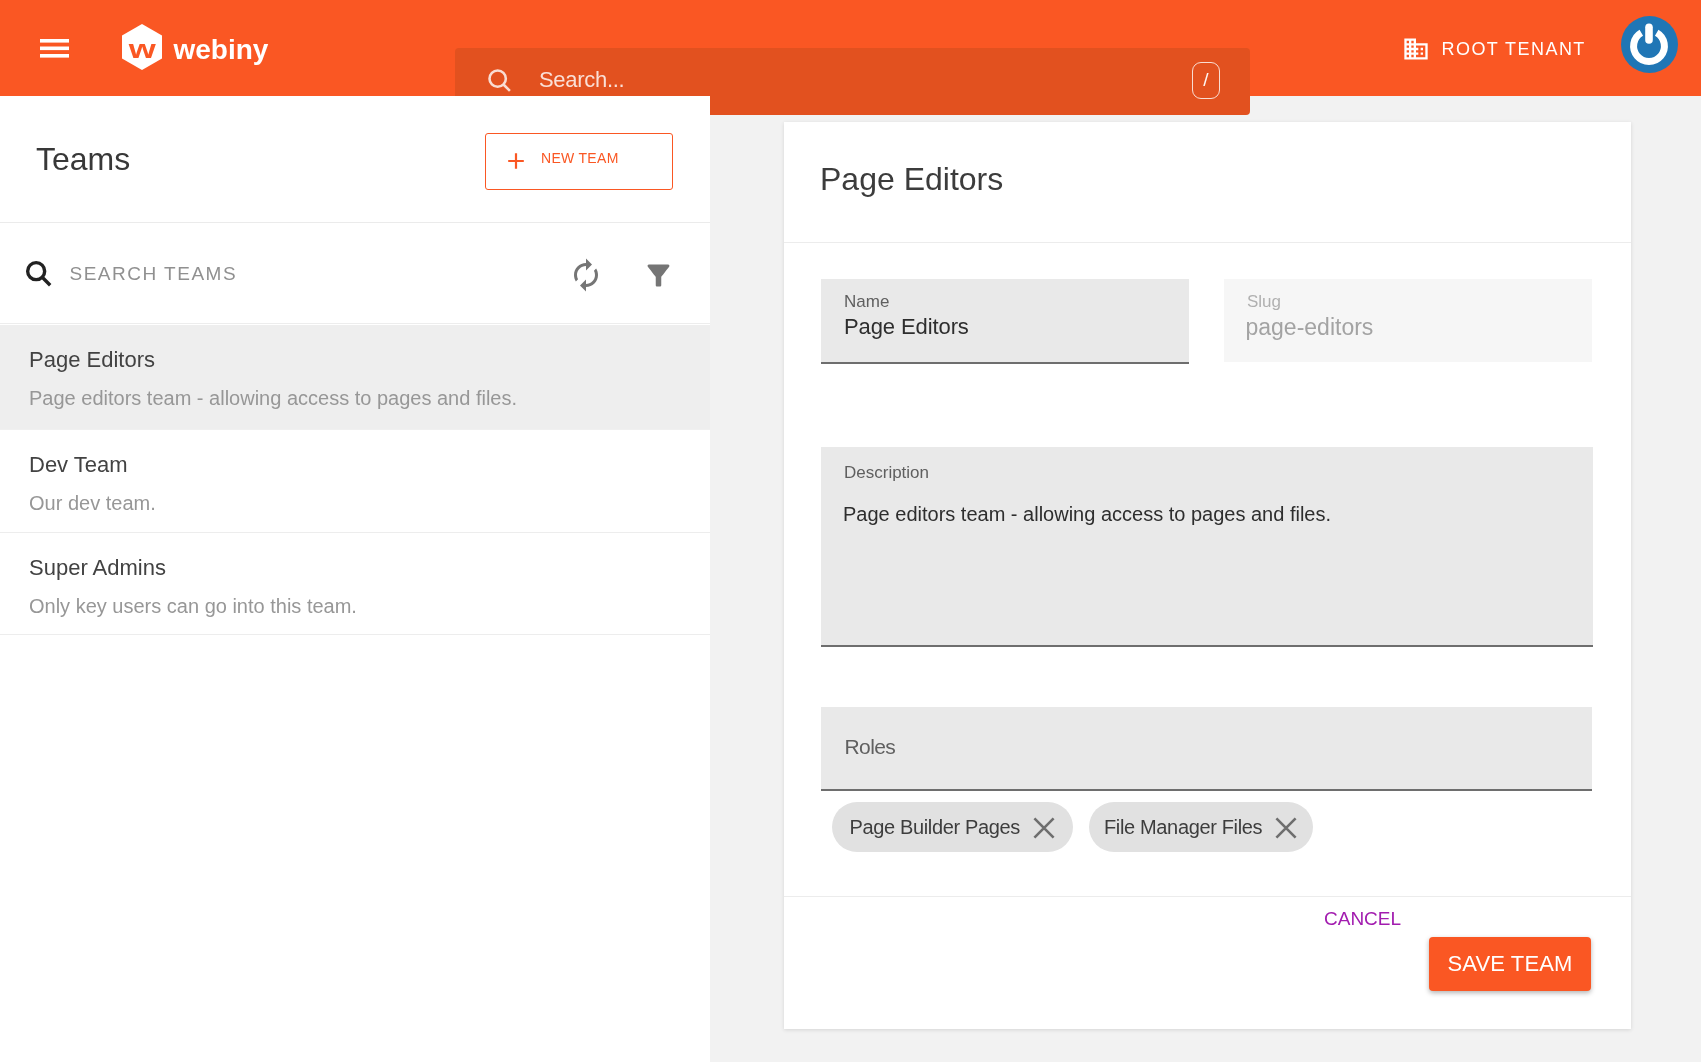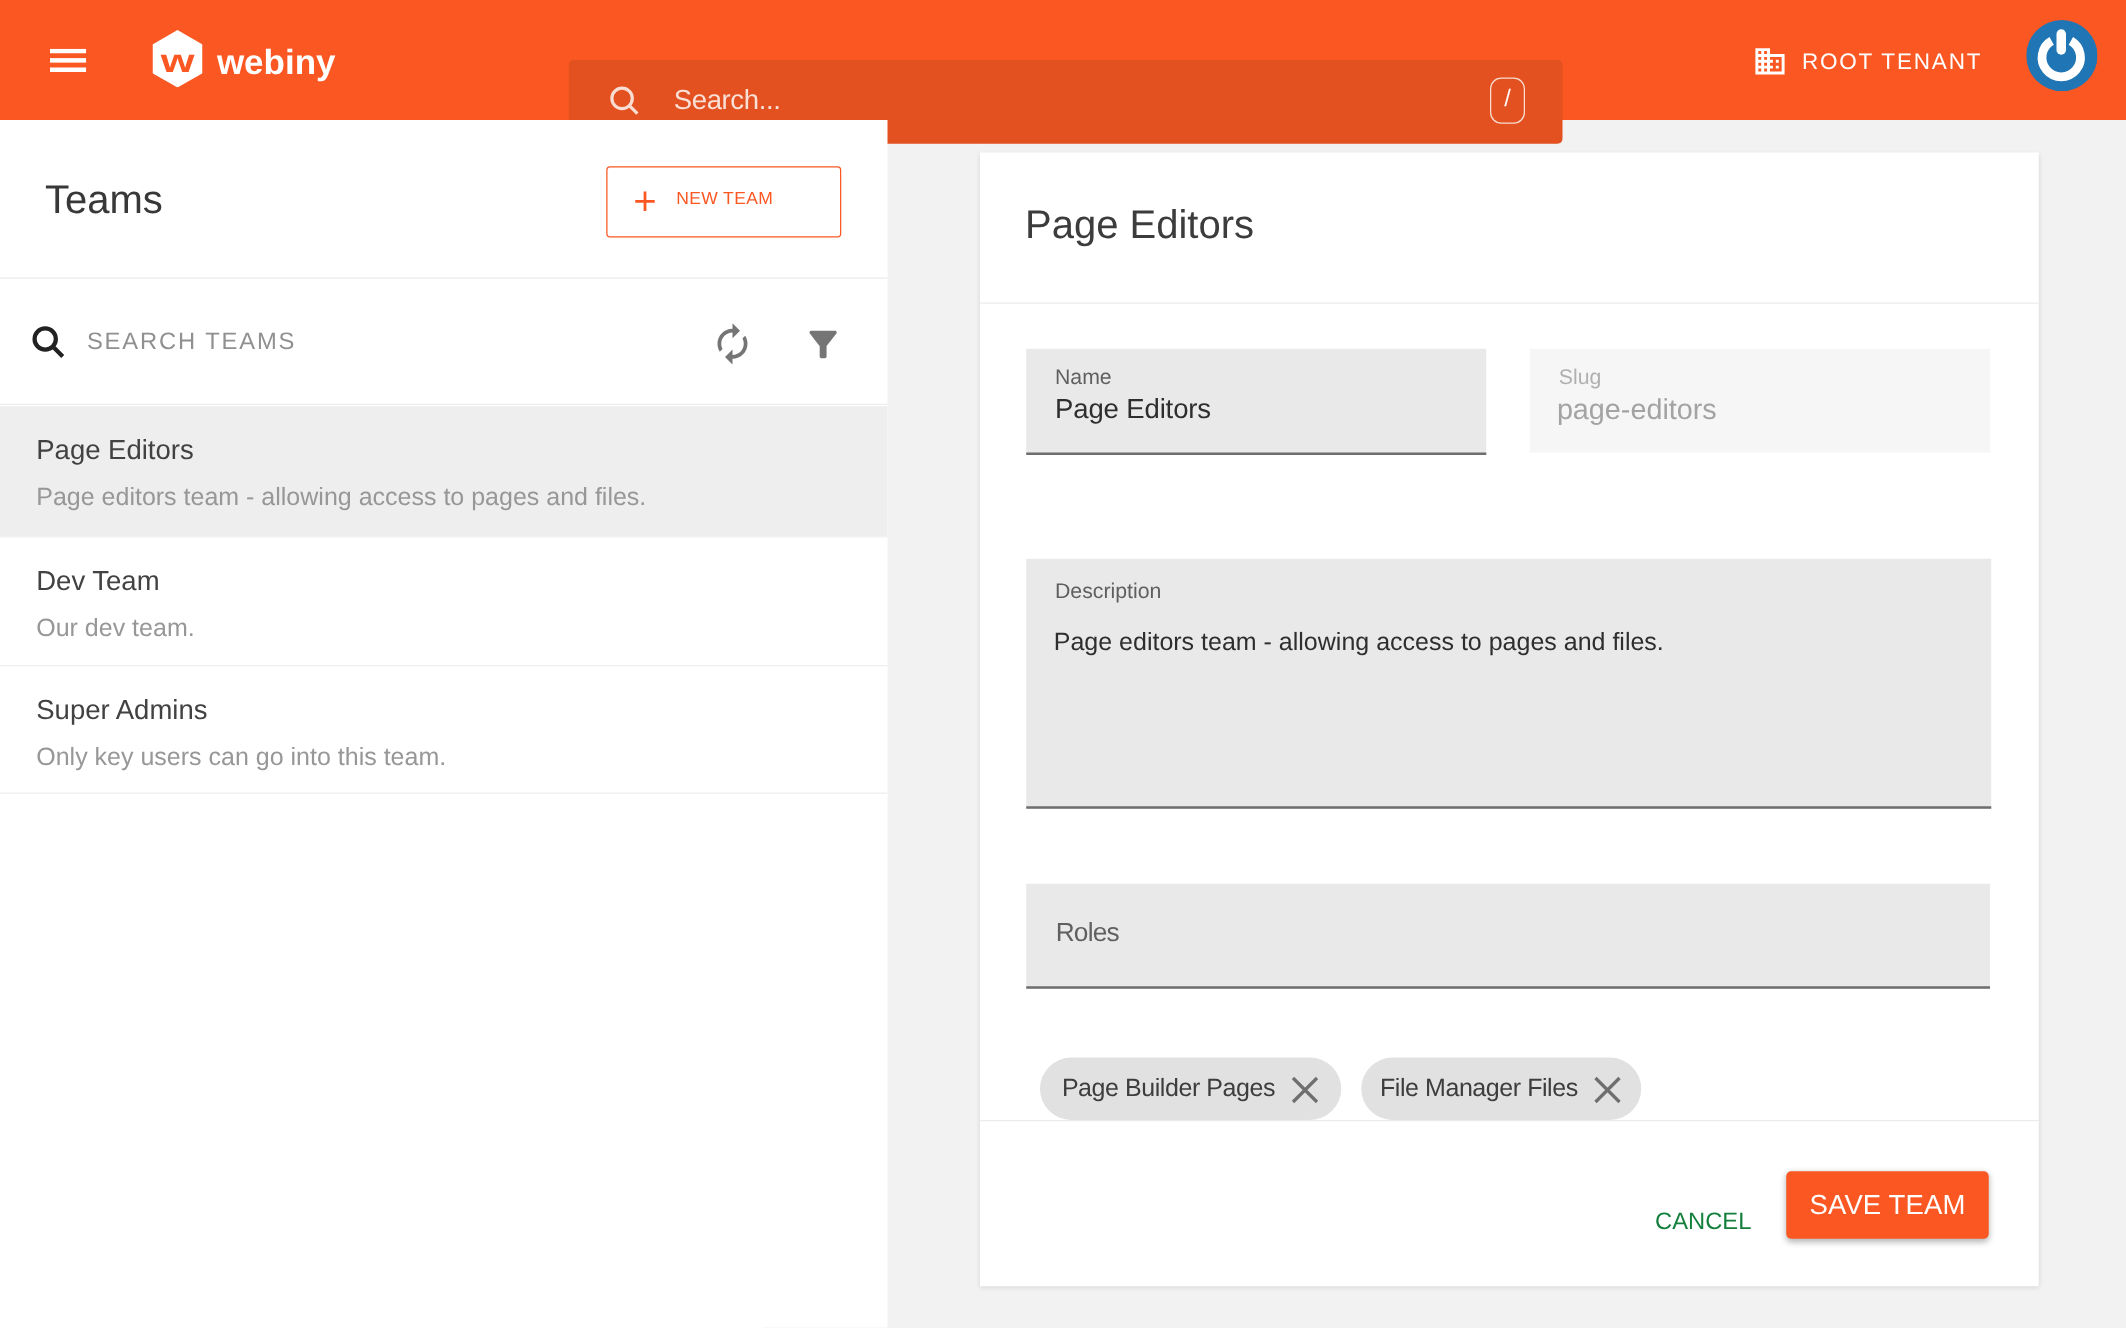--- a/index.html
+++ b/index.html
@@ -48,29 +48,29 @@
 .field .val { position:absolute; left:23px; top:35px; font-size:22px; letter-spacing:-0.1px; color:#2e2e2e; }
 #f-name { left:37px; top:157px; width:368px; height:85px; }
 #f-slug { left:440px; top:157px; width:368px; height:83px; background:#f6f6f6; border-bottom:none;text-align:right; }
 #f-slug .lbl { color:#b0b0b0; }
 #f-slug .val { left:21.5px; font-size:23px; letter-spacing:0; color:#a3a3a3; }
 #f-desc { left:37px; top:313.9px; width:772px; height:200px;margin-top:12px; }
 #f-desc .lbl { top:15.5px; }
 #f-desc .val { left:22px; top:56px; font-size:20px; letter-spacing:0; }
 #f-roles { left:36.5px; top:585.1px; width:771.5px; height:84px; }
 #f-roles .lbl { left:24px; top:28px; font-size:21px; letter-spacing:-0.6px; color:#606060; }
-.chip { position:absolute; top:680.5px; height:50px; background:#e1e1e1; border-radius:25px; color:#3d3d3d;margin-top:44px; }
+.chip { position:absolute; top:680.5px; height:50px; background:#e1e1e1; border-radius:25px; color:#3d3d3d; }
 .chip .ct { position:absolute; top:13.5px; font-size:20px; letter-spacing:-0.35px; white-space:nowrap; }
 .chip svg { position:absolute; top:14px; }
 #chip1 { left:47.5px; width:241px; }
 #chip1 .ct { left:18px; }
 #chip2 { left:305px; width:224px; }
 #chip2 .ct { left:15px; }
 #footer-div { position:absolute; left:0; top:774.5px; width:847px; height:1px; background:#ececec; }
-#cancel { position:absolute; left:540px; top:845px; font-size:19px; letter-spacing:0px; color:#15803d; }
+#cancel { position:absolute; left:540px; top:786px; font-size:19px; letter-spacing:0px; color:#a21caf; }
 #saveteam { position:absolute; left:645px; top:815px; width:162px; height:54px; background:#fa5723; border-radius:4px;
   box-shadow:0 2px 5px rgba(0,0,0,.3); color:#fff; text-align:center; line-height:54px; font-size:22px; letter-spacing:0.1px; }
 </style>
 </head>
 <body>
 
 <div id="topbar">
   <svg id="hamburger" width="29" height="19" viewBox="0 0 29 19">
     <rect x="0" y="0" width="29" height="3.6" fill="#fff"></rect>
     <rect x="0" y="7.5" width="29" height="3.6" fill="#fff"></rect>

